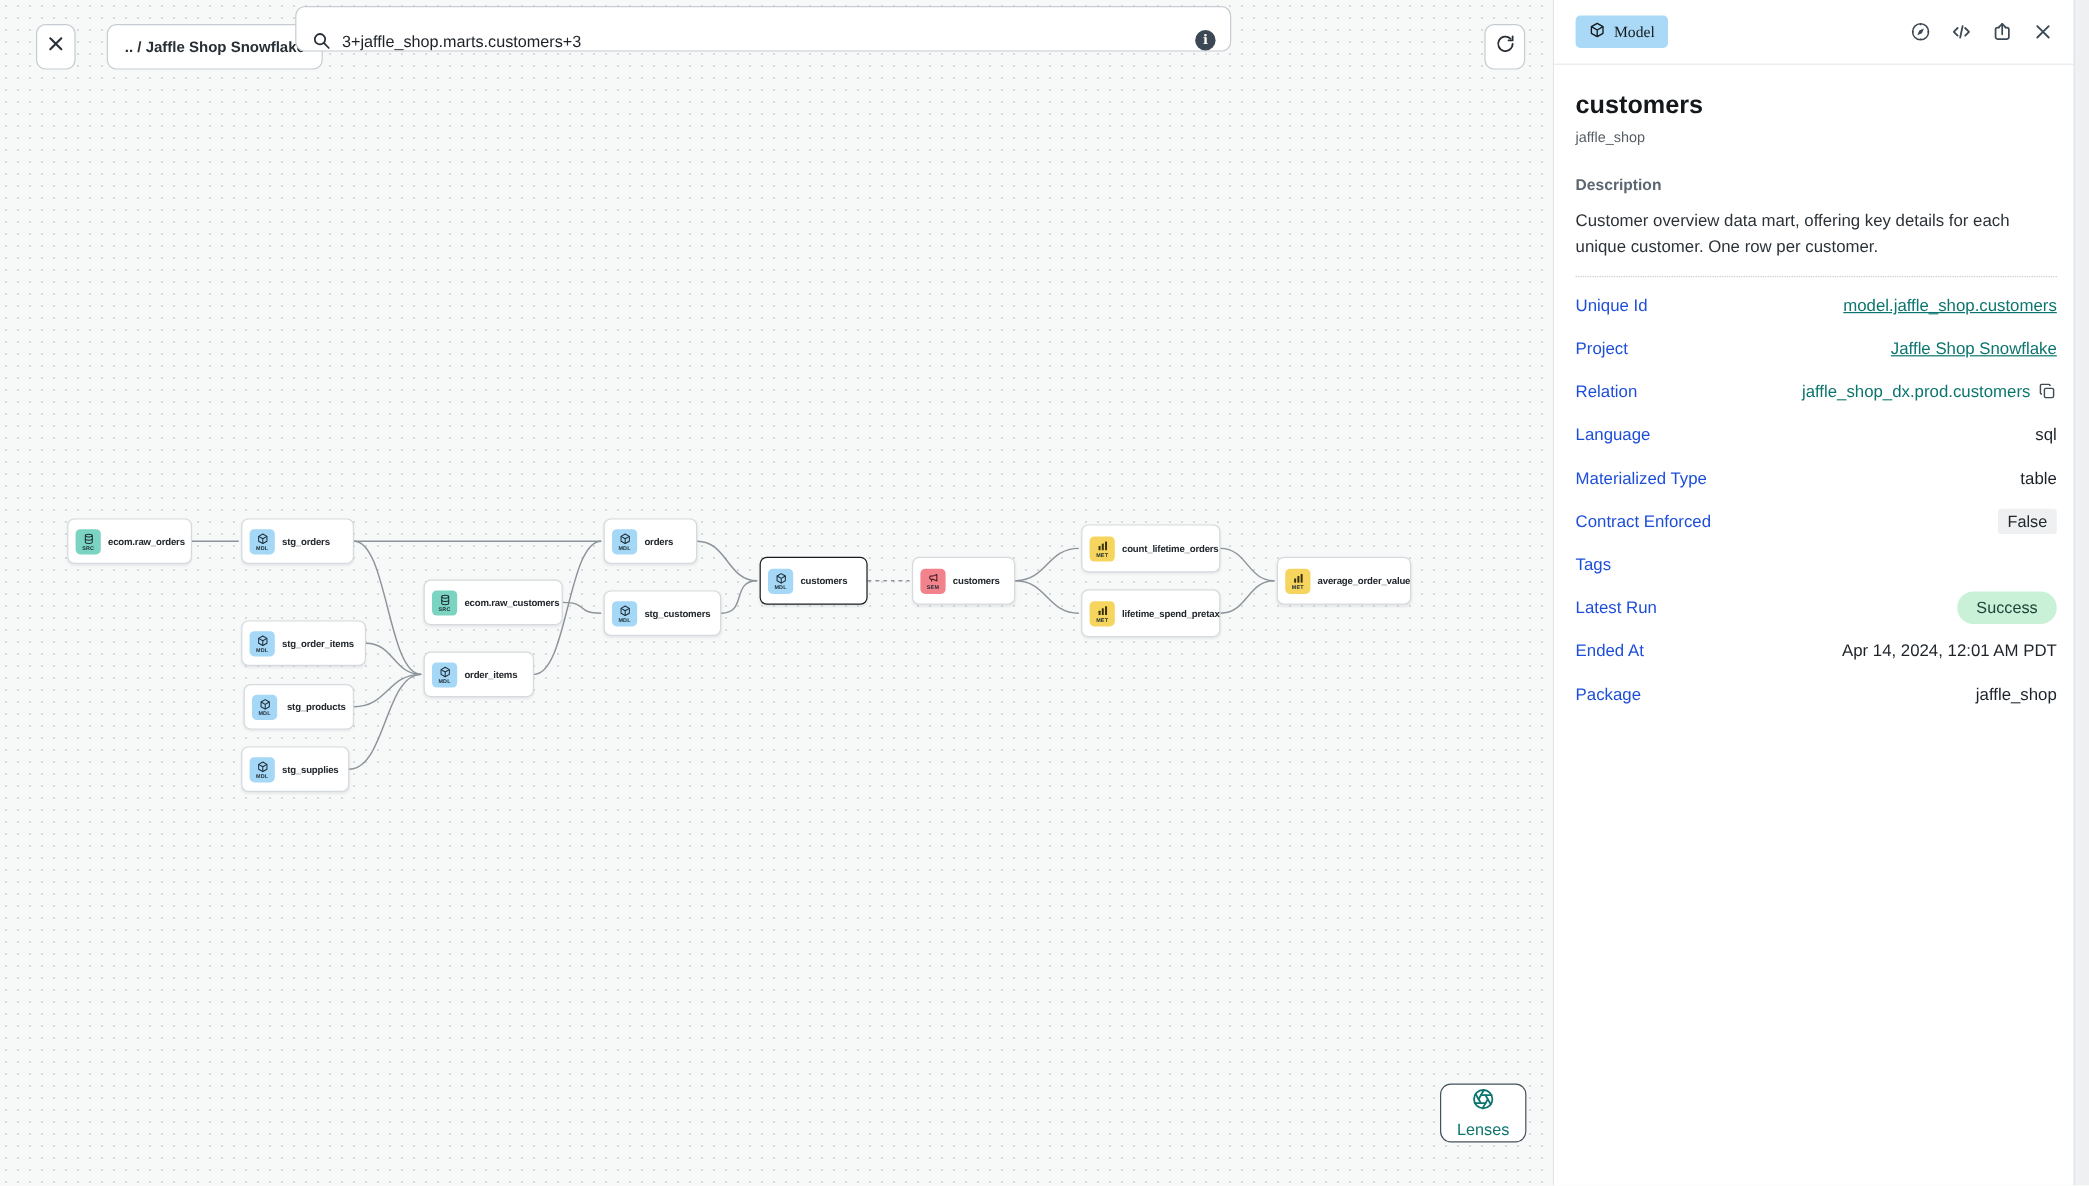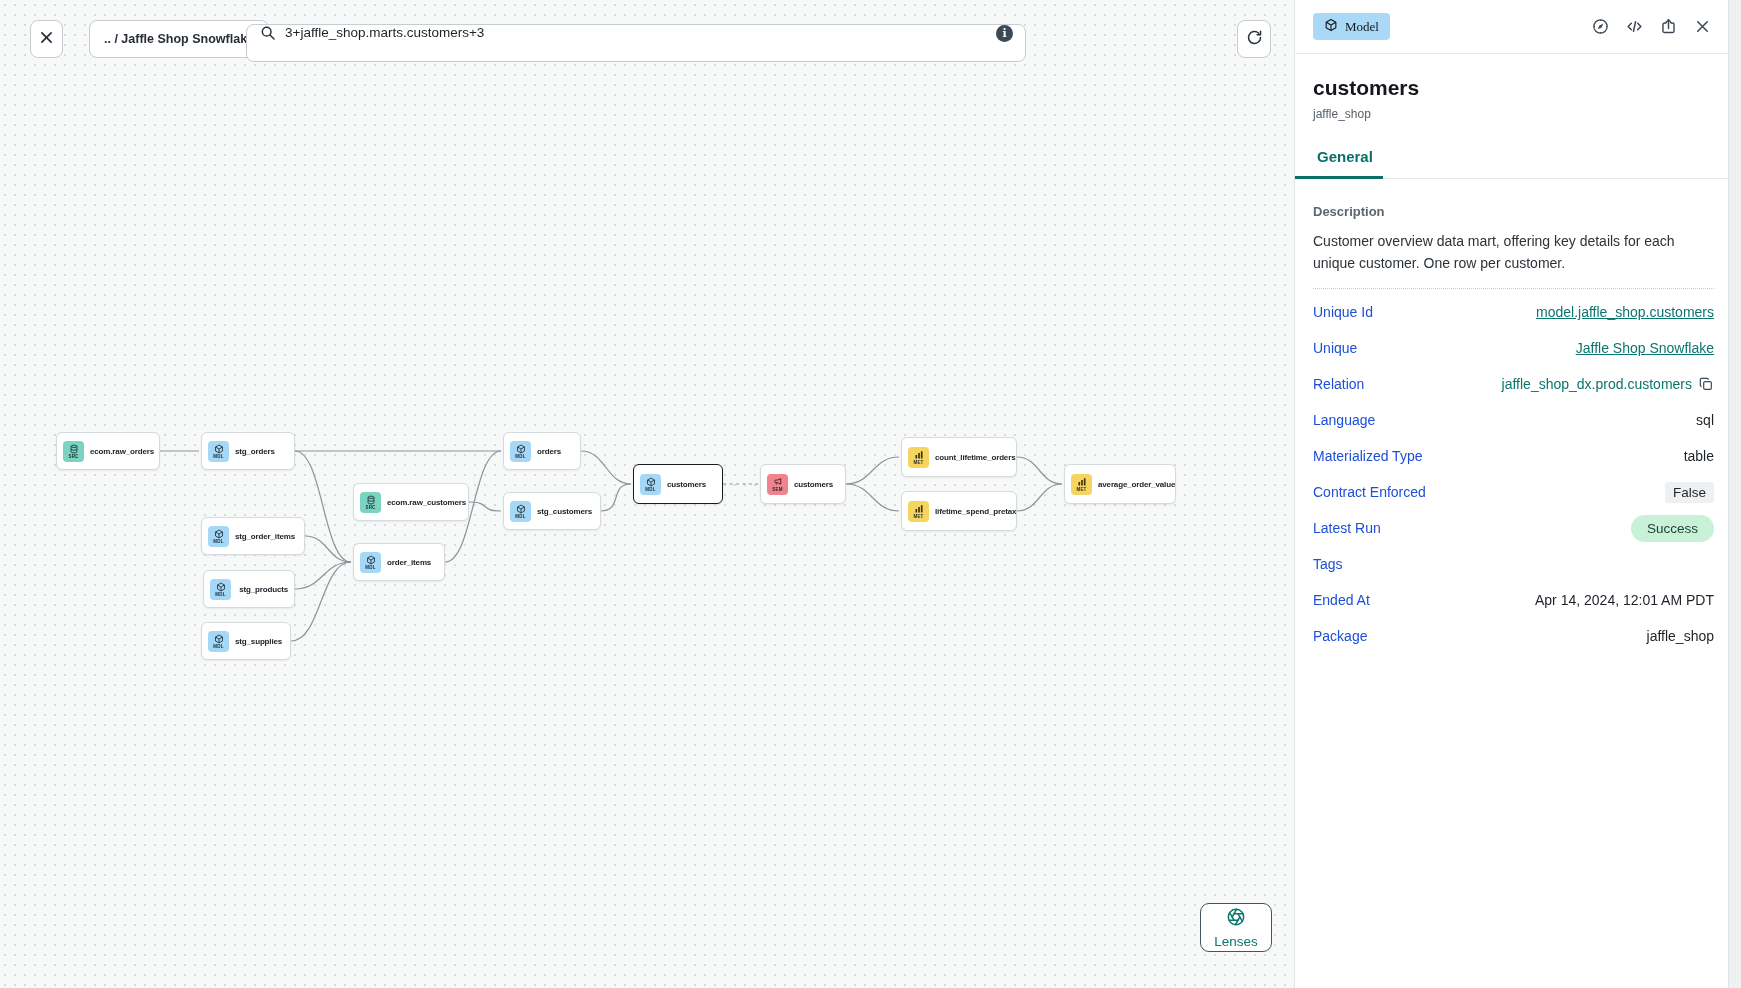--- a/index.html
+++ b/index.html
@@ -38,23 +38,23 @@
   
   .fbtn {
     position:absolute; top:20px; height:38px; background:#fff;
     border:1px solid #c6ccd1; border-radius:8px;
     display:flex; align-items:center; justify-content:center; cursor:pointer; color:#272e35;
   }
   .fbtn svg { width:17px; height:17px; }
   .close-fab { left:30px; width:33px; }
   .crumb { left:89px; padding:0 14px; font-size:12.5px; font-weight:600; color:#272e35; cursor:default; }
   .searchbar {
-    position:absolute; top:24px; left:246px; width:780px; height:38px;
+    position:absolute; top:5px; left:246px; width:780px; height:38px;
     background:#fff; border:1px solid #c6ccd1; border-radius:8px;
-    display:flex; align-items:flex-start; padding:0 12px 0 13px; gap:9px;
+    display:flex; align-items:flex-end; padding:0 12px 0 13px; gap:9px;
   }
   .searchbar svg.mag { width:16px; height:16px; color:#272e35; flex:0 0 auto; }
   .searchbar input {
     flex:1 1 auto; border:none; outline:none; font-family:"Liberation Sans",sans-serif;
     font-size:13.5px; color:#1c2228; background:transparent; padding:0;
   }
   .info-dot {
     flex:0 0 auto; width:17px; height:17px; border-radius:50%; background:#3c4853; color:#fff;
     font-size:11px; font-weight:bold; display:flex; align-items:center; justify-content:center;
     font-family:"DejaVu Serif", serif; cursor:pointer;
@@ -374,37 +374,32 @@
             <path d="M6 6 L18 18 M18 6 L6 18"></path>
           </svg>
       </span>
     </div>
   </div>
 
   <div class="panel-body">
     <div class="panel-title">customers</div>
     <div class="panel-subtitle">jaffle_shop</div>
 
-    <div class="tabs-row">
-      <div class="tab active">
-        <span>General</span>
-      </div>
-    </div>
 
     <div class="section-label">Description</div>
     <div class="description-text">Customer overview data mart, offering key details for each unique customer. One row per customer.</div>
     <div class="dotted-divider"></div>
 
     <div class="details">
         <div class="detail-row">
           <span class="detail-label">Unique Id</span>
           <span class="detail-value"><a>model.jaffle_shop.customers</a></span>
         </div>
         <div class="detail-row">
-          <span class="detail-label">Unique</span>
+          <span class="detail-label">Project</span>
           <span class="detail-value"><a>Jaffle Shop Snowflake</a></span>
         </div>
         <div class="detail-row">
           <span class="detail-label">Relation</span>
           <span class="detail-value value-with-copy">
             <span class="teal-value">jaffle_shop_dx.prod.customers</span>
             <span class="copy-icon">
               <svg viewBox="0 0 24 24" fill="none" stroke="currentColor" stroke-width="1.8" stroke-linejoin="round">
                 <rect x="8.5" y="8.5" width="11.5" height="11.5" rx="2"></rect>
                 <path d="M5.5 15.5 H5 A1.5 1.5 0 0 1 3.5 14 V5 A1.5 1.5 0 0 1 5 3.5 H14 A1.5 1.5 0 0 1 15.5 5 V5.5"></path>
@@ -418,28 +413,28 @@
         </div>
         <div class="detail-row">
           <span class="detail-label">Materialized Type</span>
           <span class="detail-value">table</span>
         </div>
         <div class="detail-row">
           <span class="detail-label">Contract Enforced</span>
           <span class="detail-value"><span class="chip">False</span></span>
         </div>
         <div class="detail-row">
+          <span class="detail-label">Tags</span>
+          <span class="detail-value"></span>
+        </div>
+        <div class="detail-row">
           <span class="detail-label">Latest Run</span>
           <span class="detail-value"><span class="success-pill">Success</span></span>
         </div>
         <div class="detail-row">
-          <span class="detail-label">Tags</span>
-          <span class="detail-value"></span>
-        </div>
-        <div class="detail-row">
           <span class="detail-label">Ended At</span>
           <span class="detail-value">Apr 14, 2024, 12:01 AM PDT</span>
         </div>
         <div class="detail-row">
           <span class="detail-label">Package</span>
           <span class="detail-value">jaffle_shop</span>
         </div>
       </div>
   </div>
 </div>

